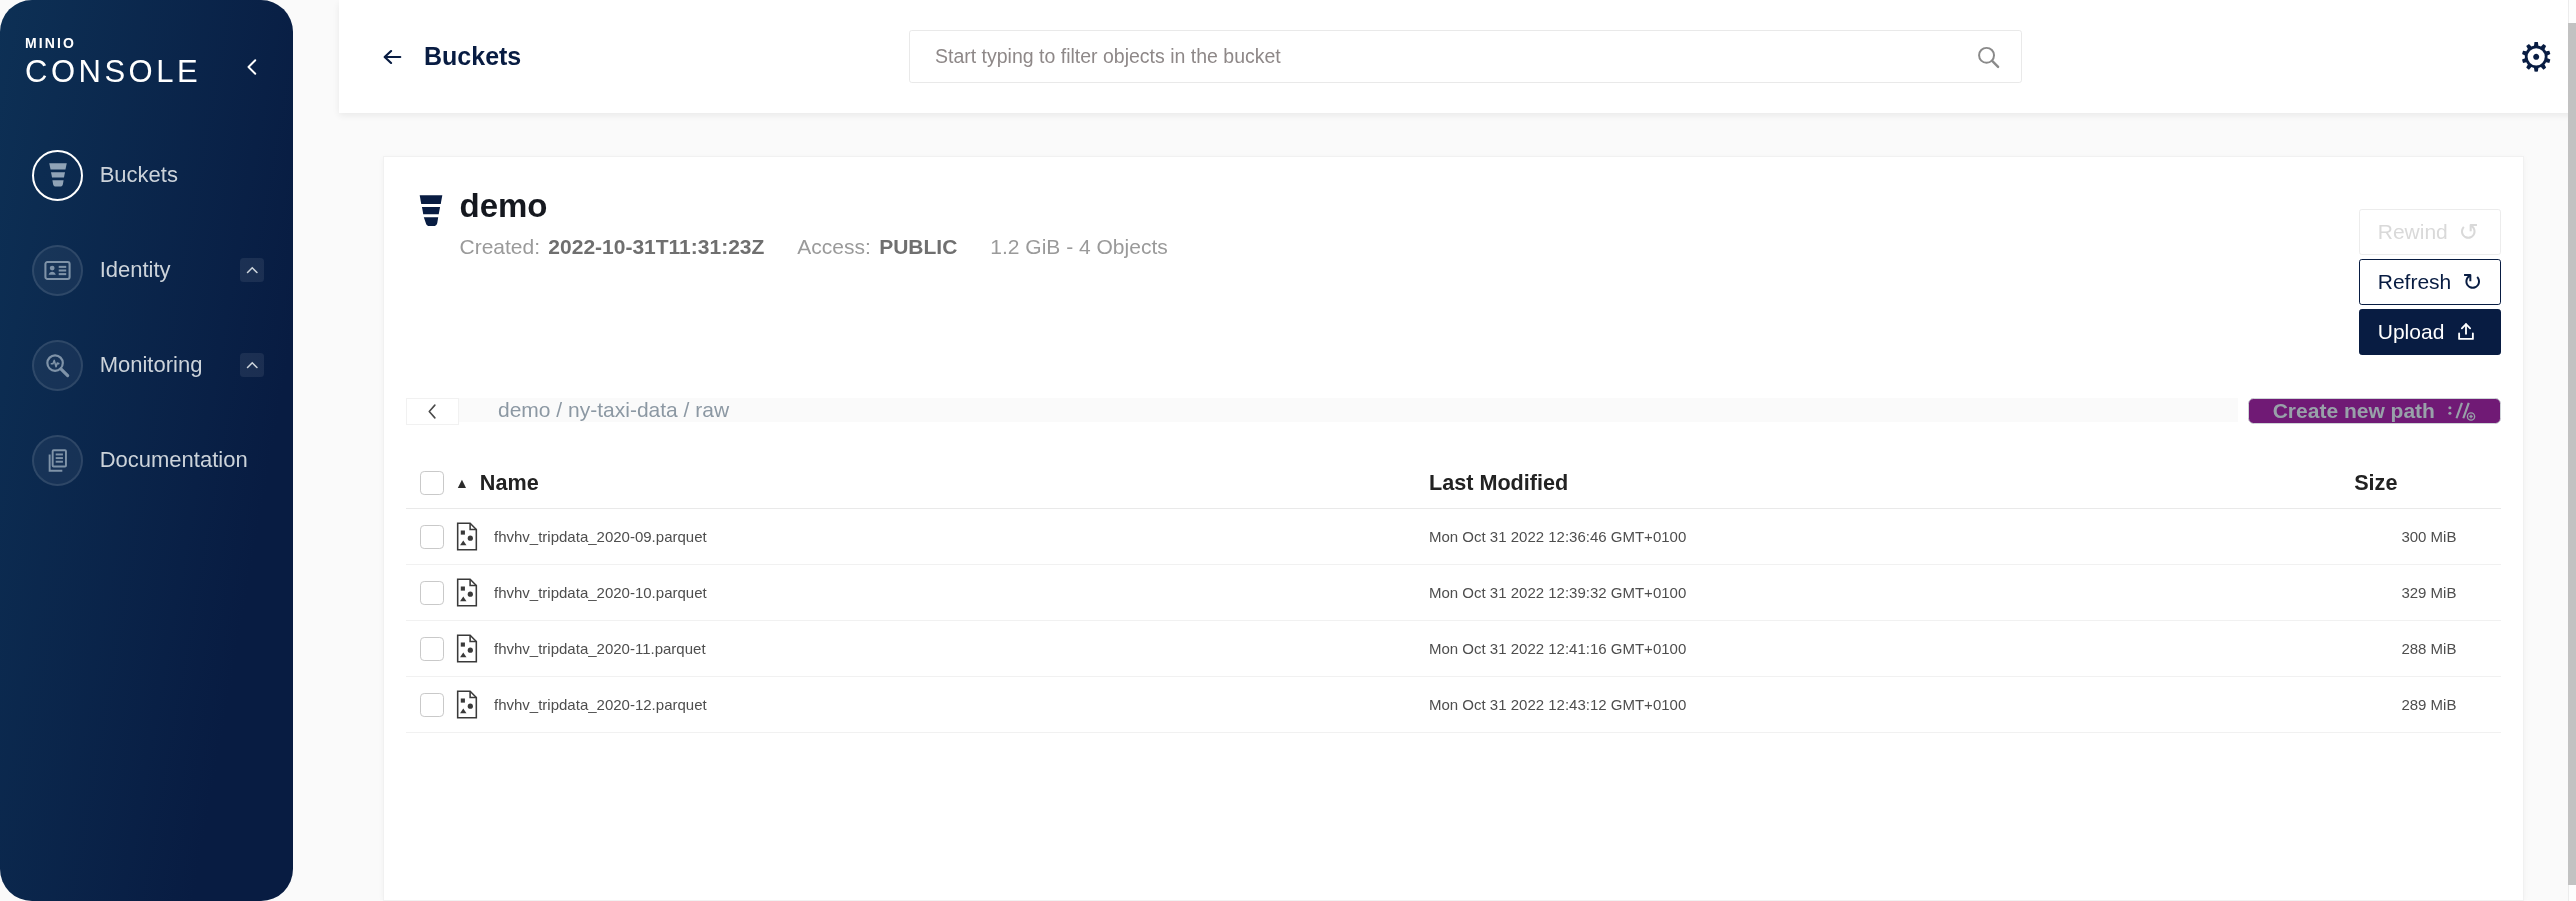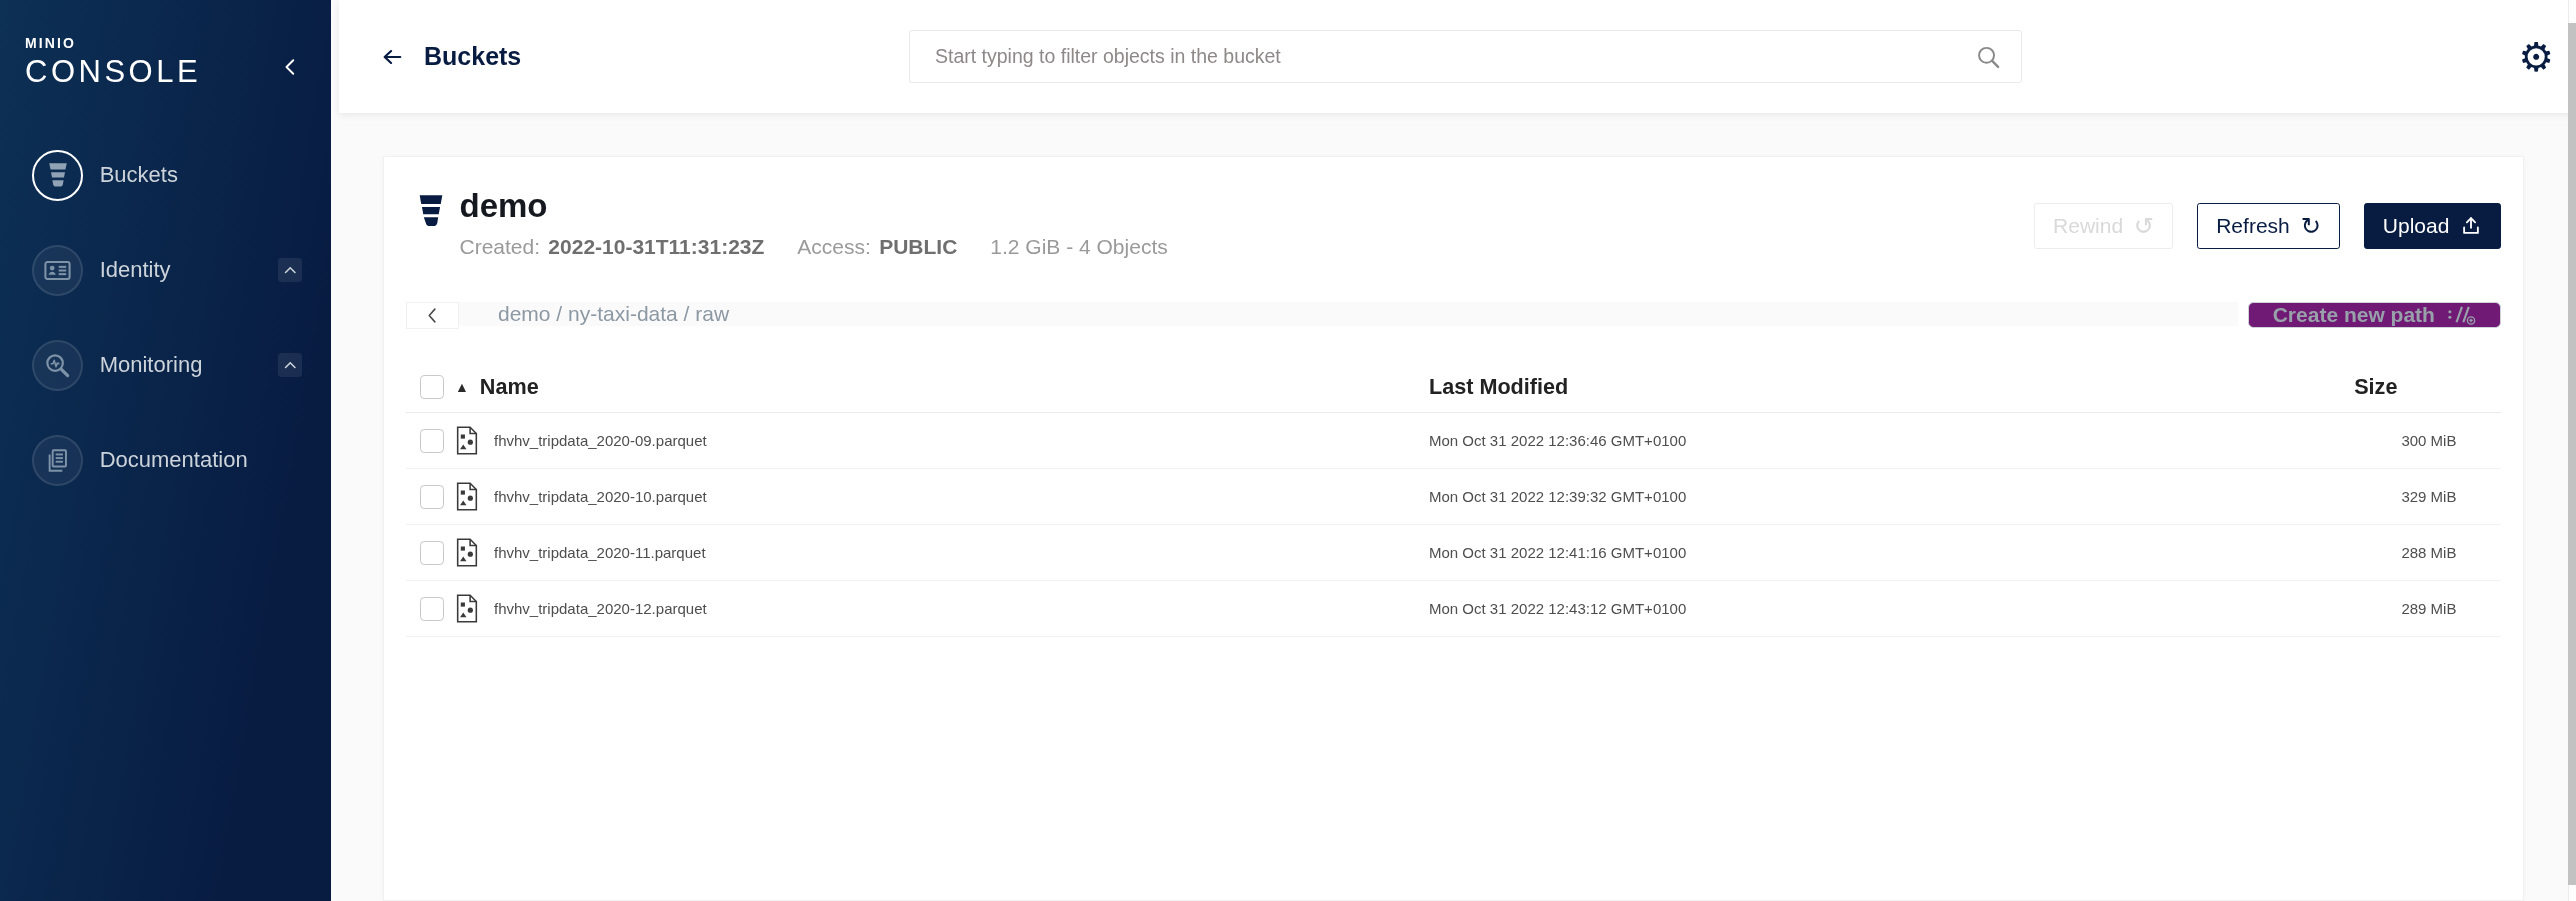--- a/index.html
+++ b/index.html
@@ -10,22 +10,23 @@
   *{margin:0;padding:0;box-sizing:border-box;}
   html,body{width:2576px;height:901px;}
   body{
     position:relative;overflow:hidden;background:#fafafa;
     font-family:"Liberation Sans","DejaVu Sans",sans-serif;
   }
   svg{display:block;}
 
   
   .sidebar{
-    position:absolute;left:0;top:0;width:331px;height:901px;
+    position:absolute;left:0;top:0;width:293px;height:901px;
     background:linear-gradient(100deg,var(--grad-start) 0%,var(--grad-end) 78%);
+    border-radius:32px;
   }
   .logo{position:absolute;left:25px;top:35px;color:#fff;}
   .logo-brand{font-size:14px;font-weight:700;letter-spacing:2.1px;}
   .logo-product{font-size:31px;font-weight:300;letter-spacing:3.5px;margin-top:2.8px;}
   .collapse-btn{position:absolute;right:28px;top:54px;width:25px;height:25px;
     display:flex;align-items:center;justify-content:center;cursor:pointer;background:none;border:none;}
   .nav{position:absolute;left:0;top:147px;width:100%;}
   .nav-item{position:relative;height:56px;margin-bottom:39px;padding-left:32px;
     display:flex;align-items:center;cursor:pointer;}
   .nav-icon-circle{width:51px;height:51px;border-radius:50%;flex:0 0 auto;
@@ -60,21 +61,21 @@
   }
   .bucket-header{display:flex;align-items:flex-start;margin:30px 21.6px 0 31px;}
   .bucket-glyph{margin-top:5.6px;color:var(--navy);}
   .bucket-texts{margin-left:12.5px;}
   .bucket-title{font-size:33px;font-weight:600;color:#15181f;line-height:38px;}
   .bucket-meta{display:flex;align-items:baseline;margin-top:10px;font-size:21px;color:#9a9a9a;}
   .meta-label{color:#9a9a9a;}
   .meta-value{color:#6f6f6f;font-weight:700;margin-left:8.3px;}
   .meta-group{display:flex;align-items:baseline;}
   .meta-gap{width:33px;flex:0 0 auto;}
-  .header-actions{margin-left:auto;display:flex;gap:24px;margin-top:16px;}
+  .header-actions{margin-left:auto;display:flex;gap:4px;margin-top:22px;flex-direction:column;}
   .btn{height:46px;display:inline-flex;align-items:center;gap:11px;padding:0 18px;
     border-radius:2.8px;font-size:21px;cursor:pointer;background:#fff;
     font-family:"Liberation Sans","DejaVu Sans",sans-serif;}
   .btn .glyph{font-size:24px;line-height:1;}
   .btn-disabled{border:1.4px solid #ececec;color:#d9d9d9;cursor:default;}
   .btn-outline{border:1.4px solid var(--navy);color:var(--navy);}
   .btn-primary{border:1.4px solid var(--navy);background:var(--navy);color:#fff;}
 
   
   .path-row{display:flex;align-items:flex-start;margin:43px 21.6px 0 22px;height:49px;}

